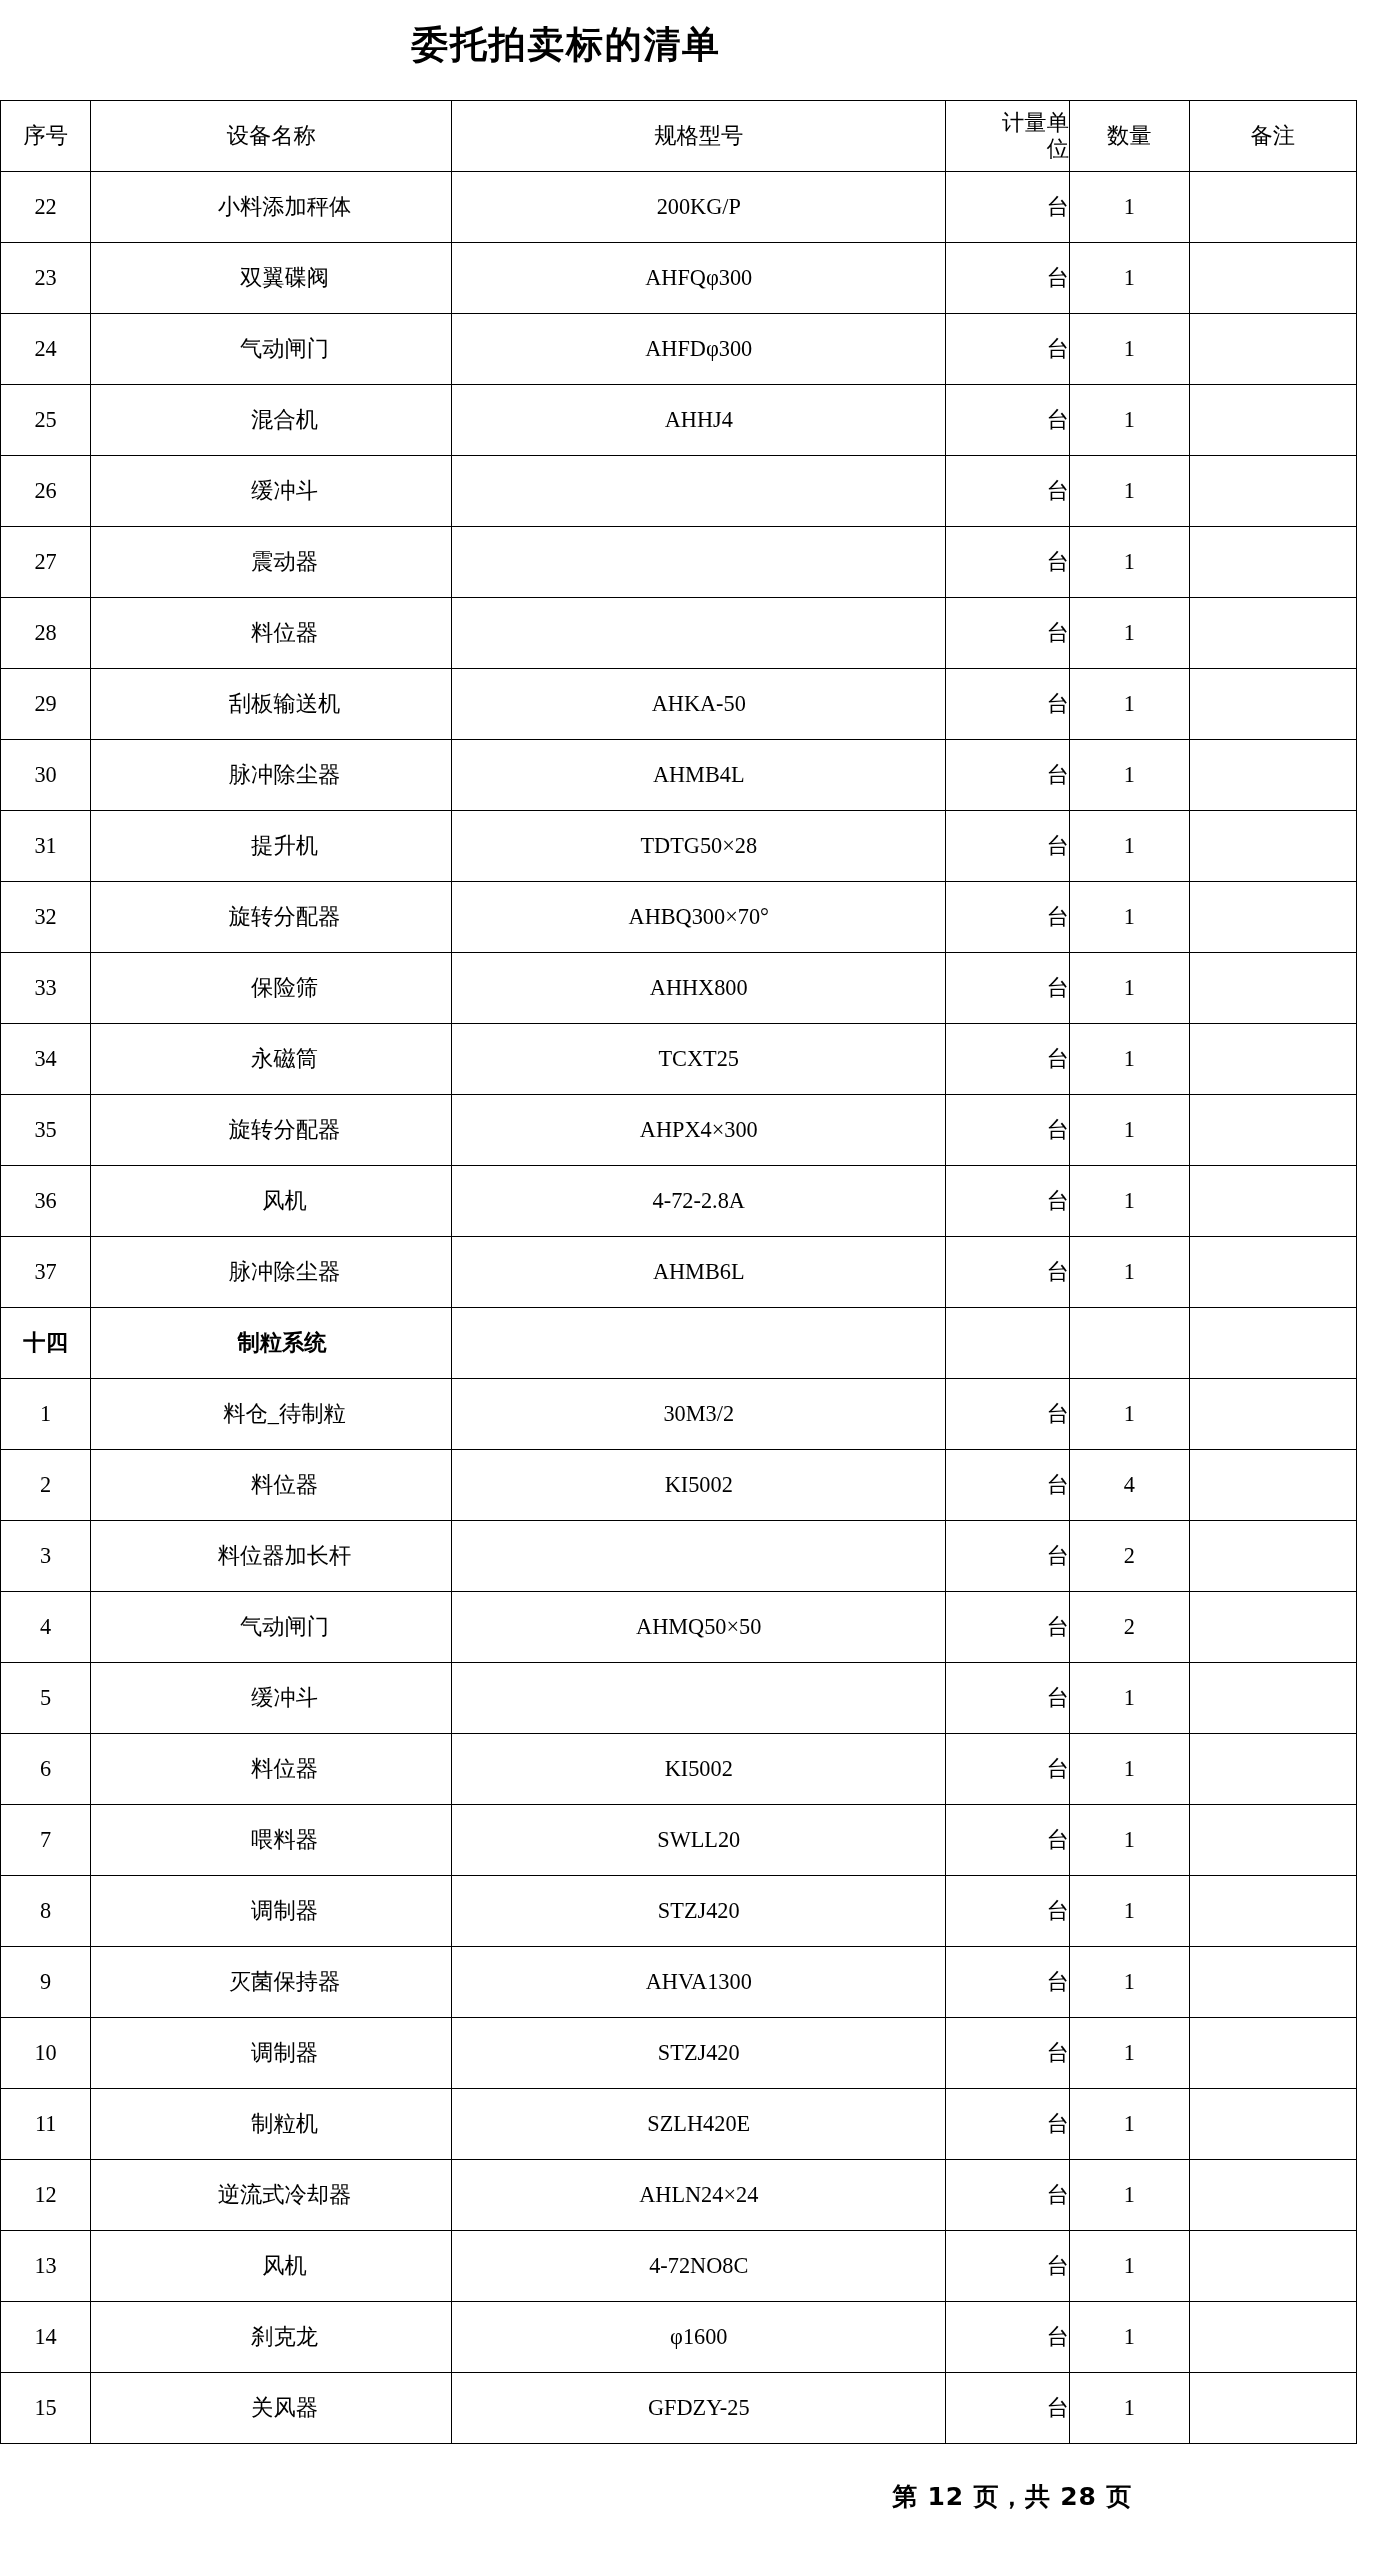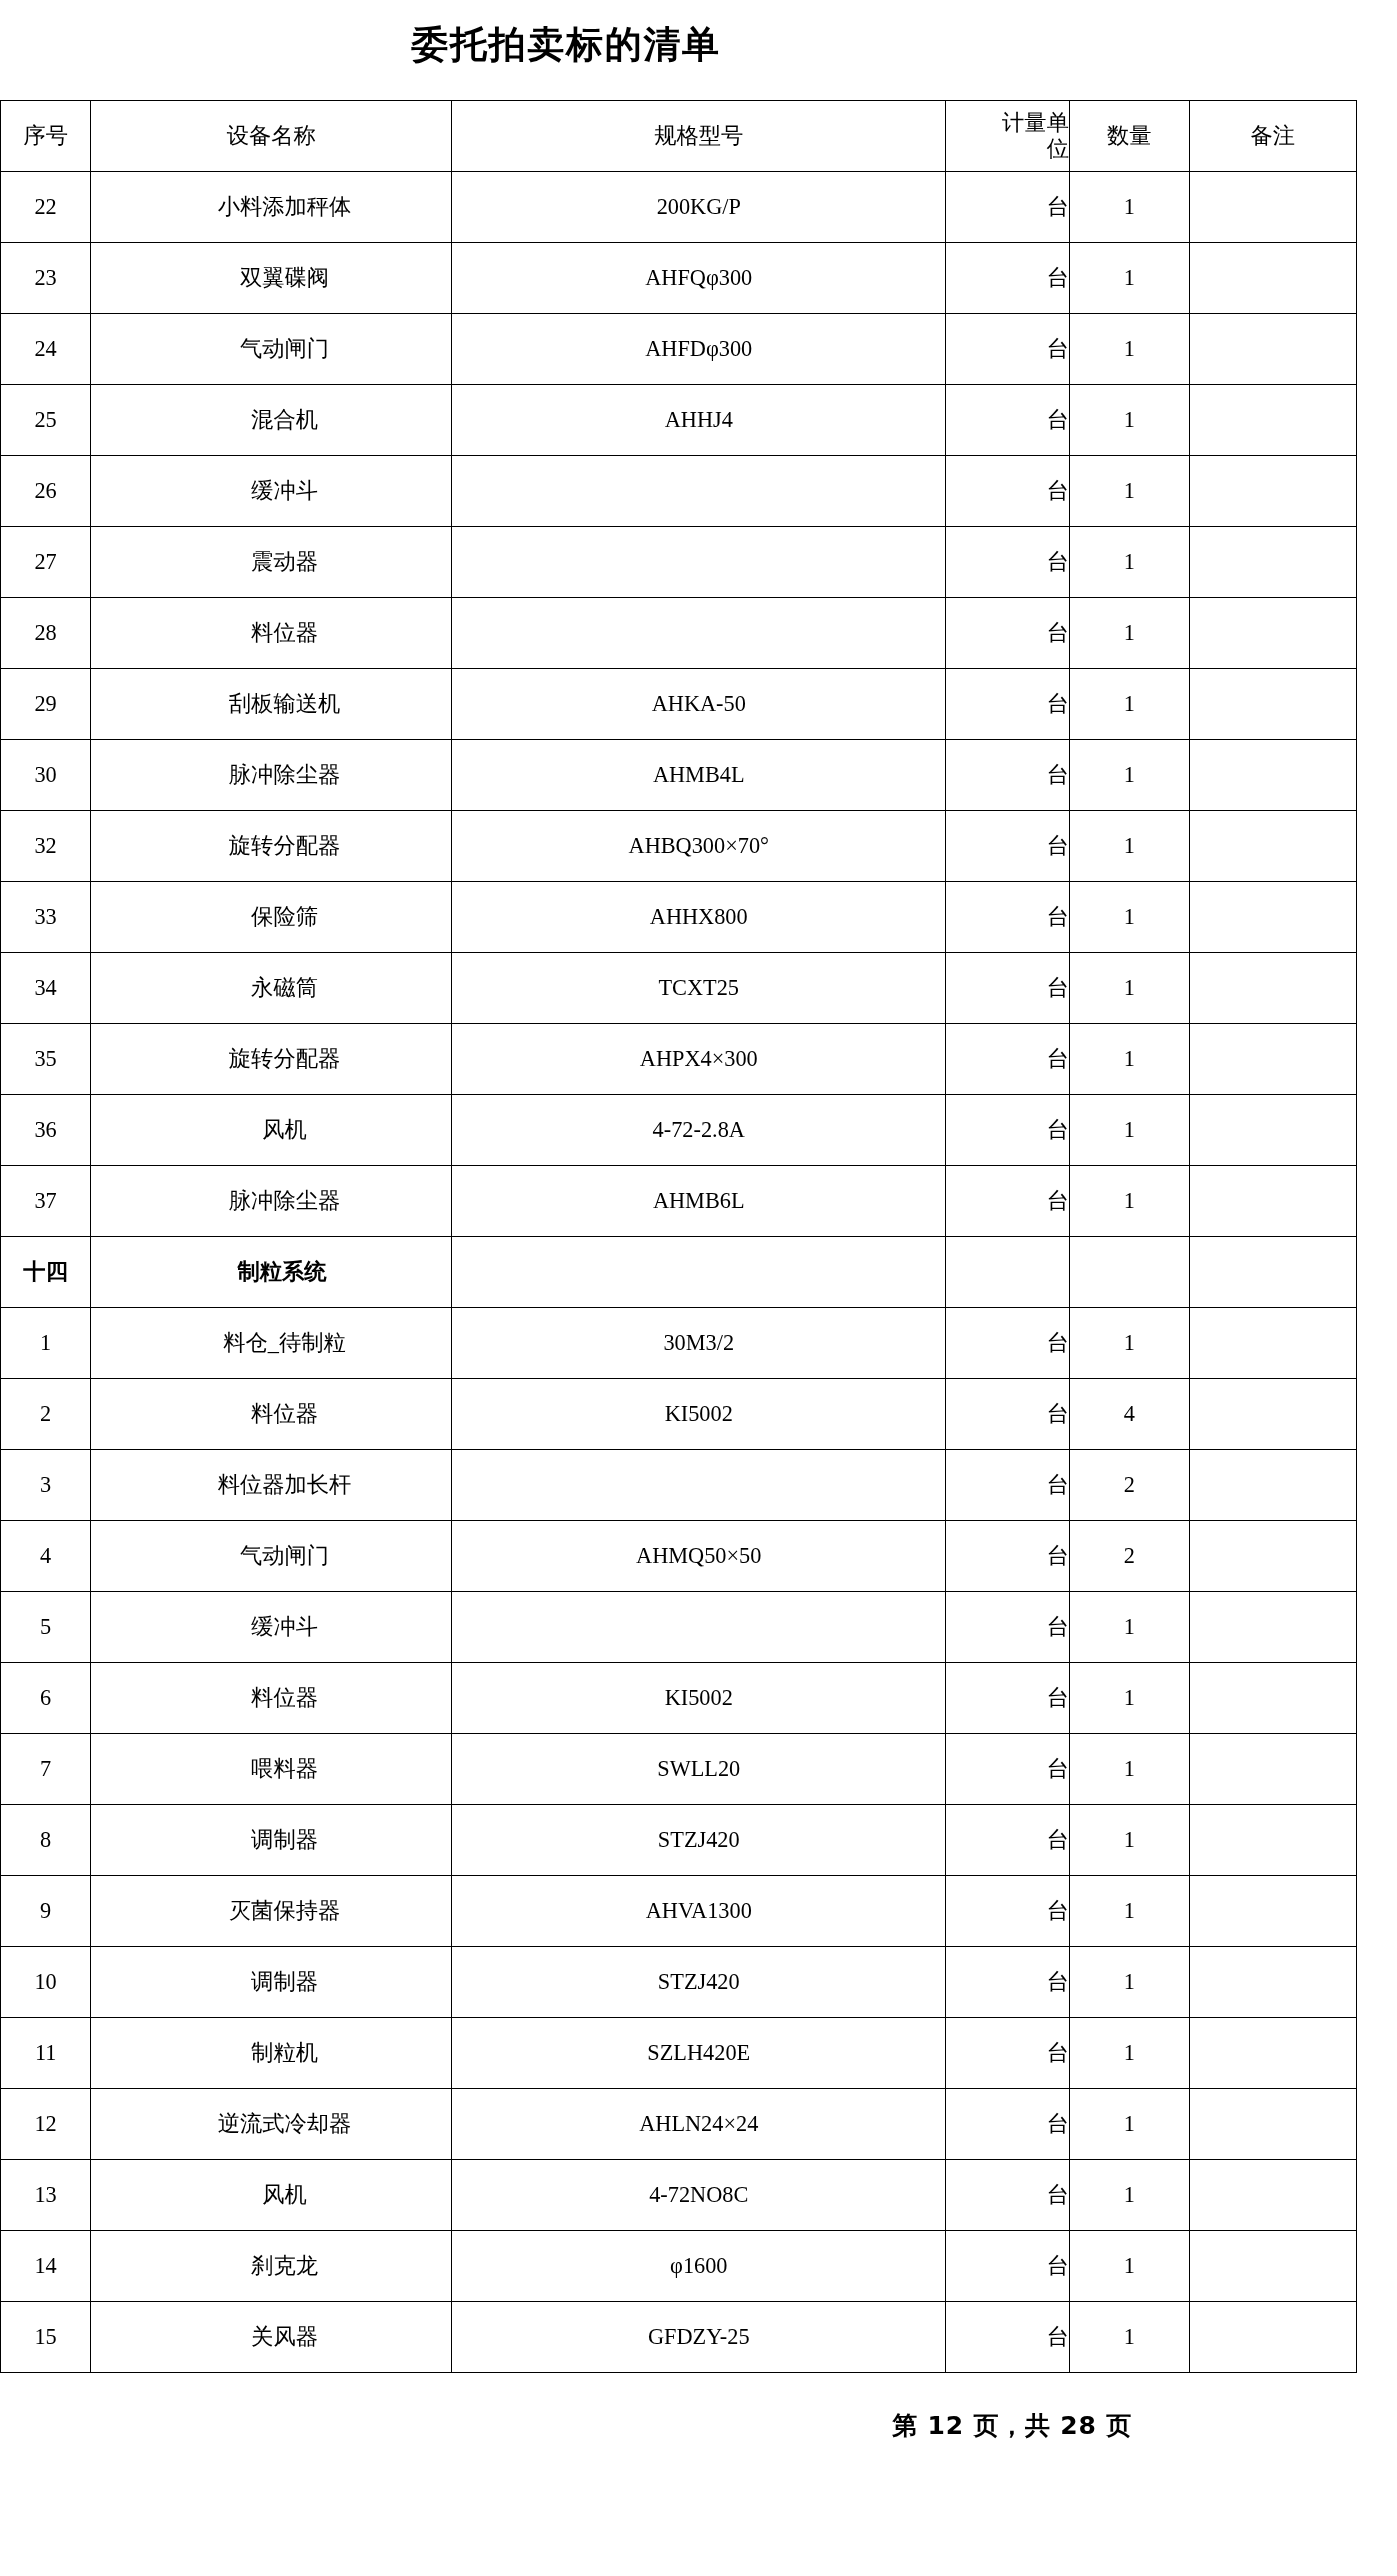--- a/index.html
+++ b/index.html
@@ -175,20 +175,28 @@
         </tr>
         <tr>
           <td class="col-no">30</td>
           <td class="col-name">脉冲除尘器</td>
           <td class="col-spec">AHMB4L</td>
           <td class="col-unit">台</td>
           <td class="col-qty">1</td>
           <td class="col-note"></td>
         </tr>
         <tr>
+          <td class="col-no">31</td>
+          <td class="col-name">提升机</td>
+          <td class="col-spec">TDTG50×28</td>
+          <td class="col-unit">台</td>
+          <td class="col-qty">1</td>
+          <td class="col-note"></td>
+        </tr>
+        <tr>
           <td class="col-no">32</td>
           <td class="col-name">旋转分配器</td>
           <td class="col-spec">AHBQ300×70°</td>
           <td class="col-unit">台</td>
           <td class="col-qty">1</td>
           <td class="col-note"></td>
         </tr>
         <tr>
           <td class="col-no">33</td>
           <td class="col-name">保险筛</td>

